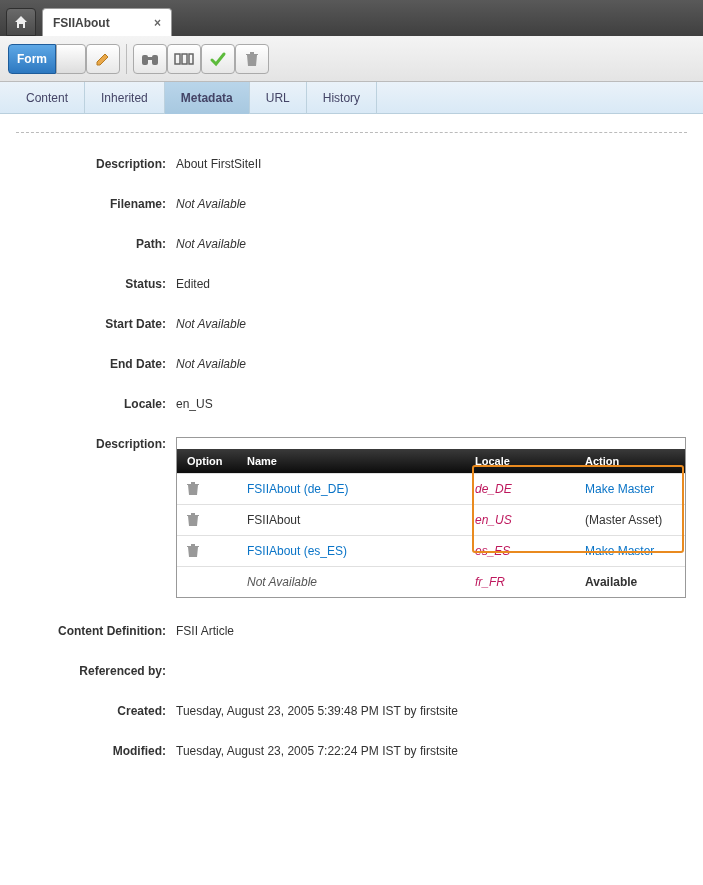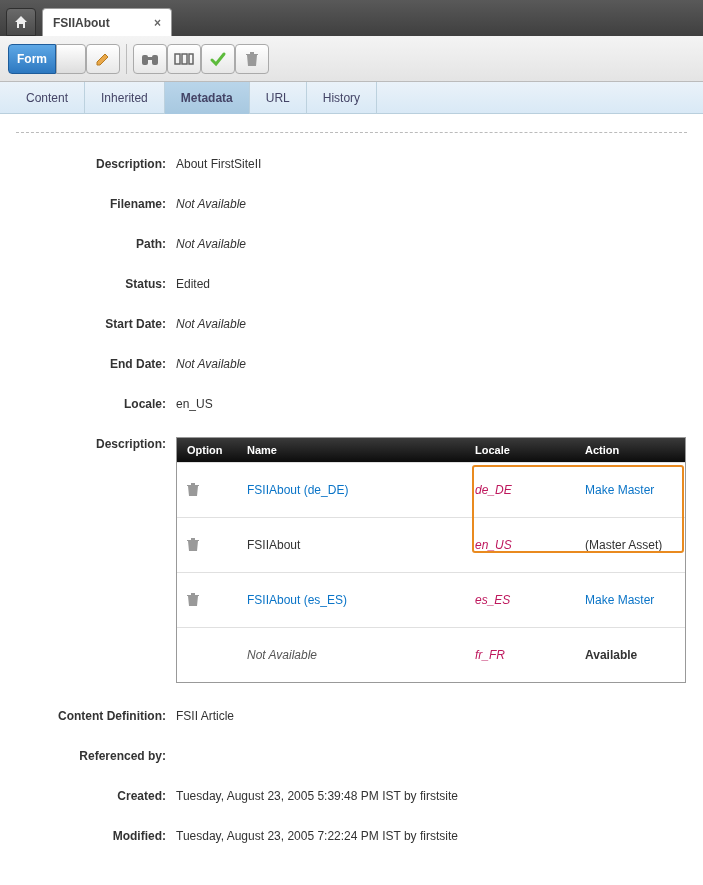--- a/index.html
+++ b/index.html
@@ -22,23 +22,23 @@
   .content { padding:18px 16px; }
   h2.page-title { font-size:14px; font-weight:bold; color:#222; margin-bottom:14px; }
   .dashline { border:none; border-top:1px dashed #bbb; margin-bottom:24px; }
   .fields { }
   .frow { display:flex; margin-bottom:26px; }
   .frow .lab { width:160px; text-align:right; font-weight:bold; color:#333; padding-right:10px; }
   .frow .val { flex:1; color:#333; }
   .frow.last { margin-bottom:0;}
   .na { font-style:italic; color:#555; }
   .tbl-wrap { border:1px solid #999; width:510px; }
-  .tbl { width:100%; border-collapse:collapse; }
+  .tbl { width:100%; border-collapse:collapse;margin-top:11px; }
   .tbl th { background:linear-gradient(#3a3a3a,#0c0c0c); color:#fff; text-align:left; font-weight:bold; padding:6px 10px; font-size:11px; }
-  .tbl td { padding:20px 10px; border-top:1px solid #e0e0e0; vertical-align:middle; }
+  .tbl td { padding:8px 10px; border-top:1px solid #e0e0e0; vertical-align:middle; }
   .link { color:#0a74c7; cursor:pointer; }
   .trash { color:#888; }
   .locale { font-style:italic; color:#be185d; }
   .hl-box { position:absolute; border:2px solid #e98a1f; border-radius:3px; pointer-events:none; }
   .rel { position:relative; }
   .expand { display:inline-block; width:14px; height:14px; border:1px solid #aaa; background:linear-gradient(#fff,#eee); text-align:center; line-height:12px; font-size:11px; margin-right:6px; cursor:pointer; }
   svg { display:block; }
 </style>
 </head>
 <body>

